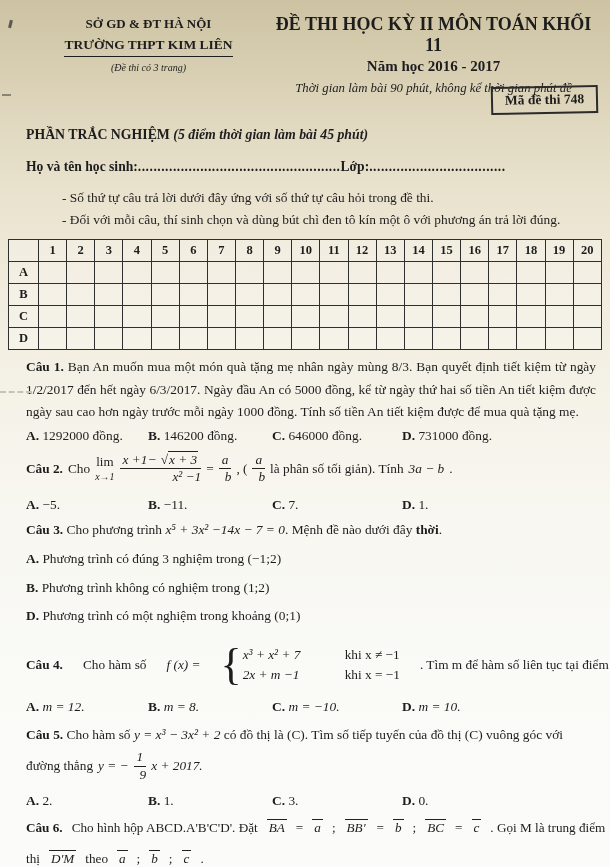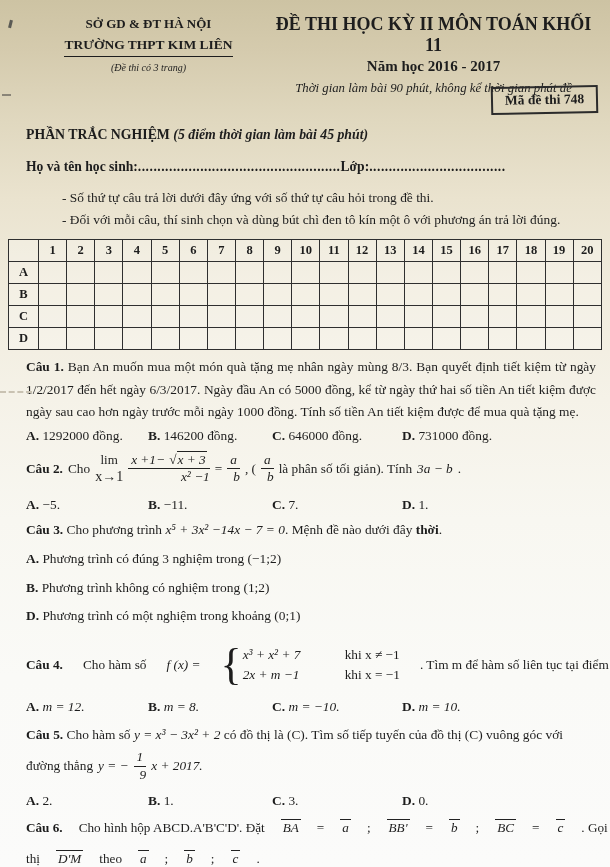--- a/index.html
+++ b/index.html
@@ -45,36 +45,36 @@
   .optlist{margin-top:4px;font-size:13.4px;}
   .optline{line-height:28.5px;white-space:nowrap;}
   .fline{display:flex;align-items:center;margin-top:9px;font-size:13.3px;white-space:nowrap;column-gap:5px;}
   
   .frac{display:inline-block;text-align:right;vertical-align:middle;line-height:1.1;}
   .frac .num{display:block;border-bottom:1.1px solid #222;padding:0 3px 1px 3px;}
   .frac .den{display:block;padding-top:1px;}
   
   .lim{display:inline-flex;flex-direction:column;align-items:center;line-height:1;}
   .lim-top{font-size:13px;}
-  .lim-sub{font-size:14px;margin-top:4px;}
+  .lim-sub{font-size:10px;font-style:italic;margin-top:4px;}
   
   .sq{margin-left:1px;}
   .sqarg{border-top:1.1px solid #222;padding:0 1px;}
   
   .cases{display:inline-flex;align-items:center;}
   .brace{font-size:44px;font-weight:300;line-height:0.85;margin-right:1px;}
   .crows{display:inline-flex;flex-direction:column;}
   .crow{display:flex;line-height:20px;}
   .cexpr{width:96px;font-style:italic;}
   .ccond{margin-left:6px;}
   
   .vec{display:inline-block;border-top:1.3px solid #222;padding:1px 2px 0 2px;
     line-height:1.1;font-style:italic;}
   .q6l{display:flex;align-items:baseline;margin-top:7px;font-size:13.2px;
-    white-space:nowrap;column-gap:16px;line-height:24px;}
+    white-space:nowrap;column-gap:9px;line-height:24px;}
   
   .art1{position:absolute;left:9px;top:20px;width:3px;height:8px;background:#5a5a54;transform:rotate(14deg);}
   .art2{position:absolute;left:2px;top:94px;width:9px;height:2px;background:#8a8578;}
   .art3{position:absolute;left:0;top:391px;width:32px;border-top:2px dashed #c9c2b2;}
 </style>
 </head>
 <body>
 
 <div class="page">
 

